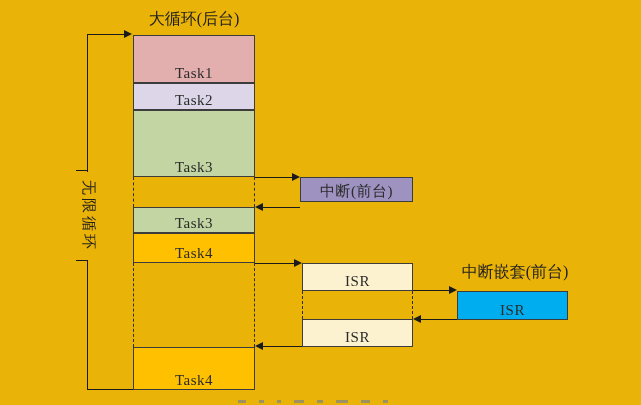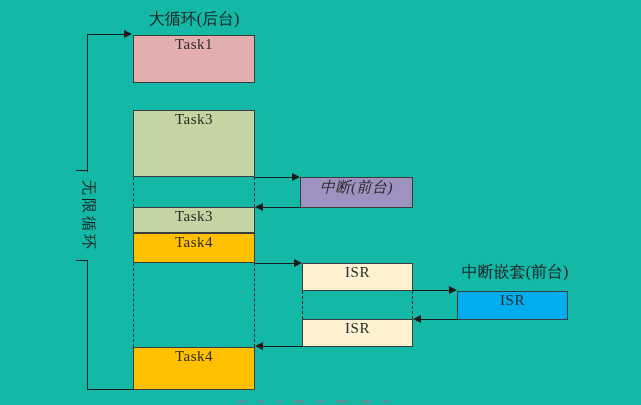--- a/index.html
+++ b/index.html
@@ -1,22 +1,22 @@
 <!DOCTYPE html>
 <html><head>
 <meta charset="utf-8">
 <style>
   html,body{margin:0;padding:0;background:#ffffff;}
   #canvas{
-    position:relative;width:641px;height:405px;background:#14b8a6;overflow:hidden;
+    position:relative;width:641px;height:405px;background:#eab308;overflow:hidden;
     font-family:"Liberation Serif","DejaVu Serif",serif;color:#1f1f1f;
   }
   .box{
     position:absolute;box-sizing:border-box;border:1px solid #3c3c3c;
-    display:flex;align-items:flex-start;justify-content:center;
+    display:flex;align-items:flex-end;justify-content:center;
     font-size:15px;color:#2b2b2b;letter-spacing:.5px;
   }
   .label{position:absolute;font-size:16px;text-align:center;white-space:nowrap;}
   .hline{position:absolute;height:1px;background:#1a1a1a;}
   .vline{position:absolute;width:1px;background:#1a1a1a;}
   .vdash{position:absolute;width:0;border-left:1px dashed #2e2e2e;}
   .head-right{position:absolute;width:0;height:0;border-left:8px solid #1a1a1a;
     border-top:4px solid transparent;border-bottom:4px solid transparent;}
   .head-left{position:absolute;width:0;height:0;border-right:8px solid #1a1a1a;
     border-top:4px solid transparent;border-bottom:4px solid transparent;}
@@ -40,20 +40,23 @@
   <div class="vline" style="left:87px;top:34px;height:138px;"></div>
   <div class="tick" style="left:76px;top:170px;"></div>
   <div class="vert-label">无限循环</div>
   <div class="tick" style="left:76px;top:260px;"></div>
   <div class="vline" style="left:87px;top:261px;height:129px;"></div>
   <div class="hline" style="left:87px;top:389px;width:46px;"></div>
 
   <div class="box" style="left: 133px; top: 35px; width: 122px; height: 48px; background: rgb(227, 174, 174);">
     <span>Task1</span>
   </div>
+  <div class="box" style="left: 133px; top: 83px; width: 122px; height: 27px; background: rgb(220, 214, 232);">
+    <span>Task2</span>
+  </div>
   <div class="box" style="left: 133px; top: 110px; width: 122px; height: 67px; background: rgb(194, 213, 162);">
     <span>Task3</span>
   </div>
 
   <div class="vdash" style="left:133px;top:177px;height:30px;"></div>
   <div class="vdash" style="left:254px;top:177px;height:30px;"></div>
 
   <div class="box" style="left: 133px; top: 207px; width: 122px; height: 26px; background: rgb(194, 213, 162);">
     <span>Task3</span>
   </div>
@@ -63,21 +66,21 @@
 
   <div class="vdash" style="left:133px;top:263px;height:84px;"></div>
   <div class="vdash" style="left:254px;top:263px;height:84px;"></div>
 
   <div class="box" style="left: 133px; top: 347px; width: 122px; height: 43px; background: rgb(255, 192, 0);">
     <span>Task4</span>
   </div>
 
   <div class="hline" style="left:255px;top:177px;width:38px;"></div>
   <div class="head-right" style="left:292px;top:173px;"></div>
-  <div class="box" style="left: 300px; top: 177px; width: 113px; height: 31px; background: rgb(158, 146, 192); font-style: italic;">
+  <div class="box" style="left: 300px; top: 177px; width: 113px; height: 25px; background: rgb(158, 146, 192);">
     <span>中断(前台)</span>
   </div>
   <div class="hline" style="left:263px;top:207px;width:37px;"></div>
   <div class="head-left" style="left:255px;top:203px;"></div>
 
   <div class="hline" style="left:255px;top:263px;width:39px;"></div>
   <div class="head-right" style="left:294px;top:259px;"></div>
   <div class="box" style="left: 302px; top: 263px; width: 111px; height: 28px; background: rgb(253, 242, 208);">
     <span>ISR</span>
   </div>

